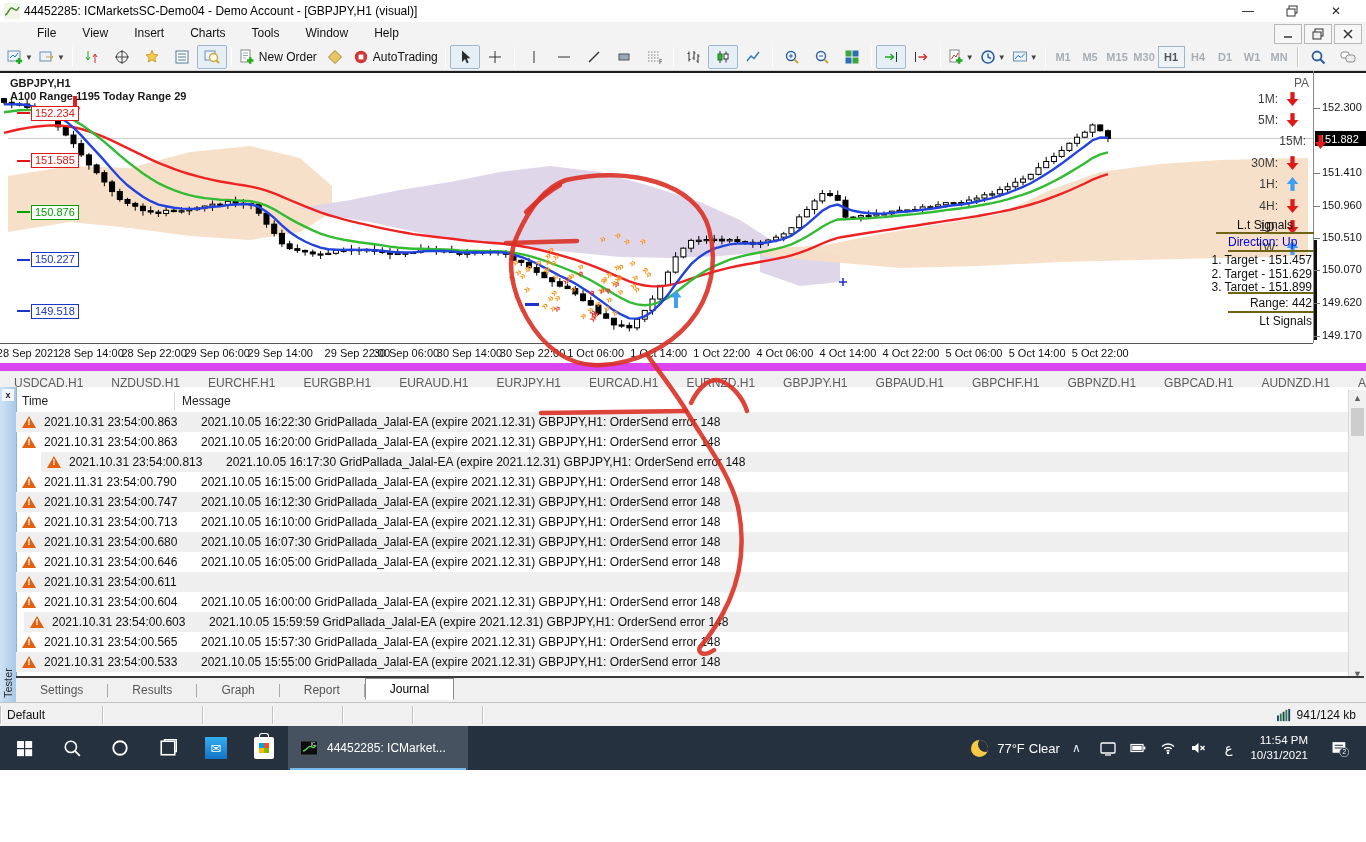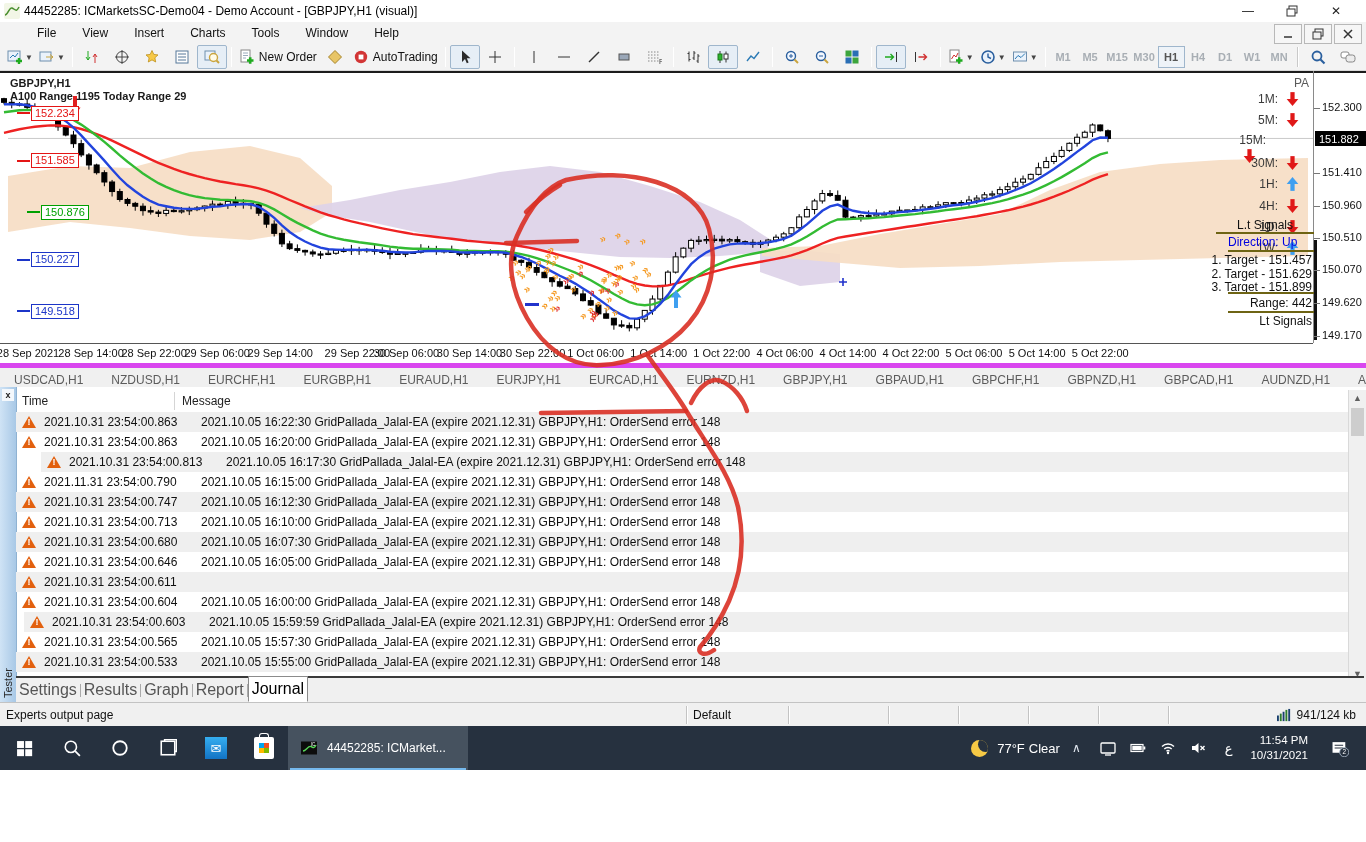--- a/index.html
+++ b/index.html
@@ -33,42 +33,42 @@
   .lvl .box{border:1px solid;padding:0 3px;background:#fff;line-height:13px}
   .scale-num{position:absolute;left:1322px;font-size:11px;color:#111}
   .tick{position:absolute;left:1314px;width:6px;height:1px;background:#777}
   #cur-tag{position:absolute;left:1315px;width:51px;height:15px;background:#000;color:#fff;font-size:11px;display:flex;align-items:center;padding-left:4px;box-sizing:border-box}
   .ta-label{position:absolute;top:347px;font-size:11px;color:#111;transform:translateX(-50%);white-space:nowrap}
   .pa-row{position:absolute;display:flex;align-items:center;font-size:12px;color:#3a3a3a}
   .pa-lbl{width:40px;text-align:right;margin-right:6px}
   .sepline{position:absolute;height:2px;background:#6e6414}
   .tgt{position:absolute;right:54px;font-size:12px;color:#111;text-align:right;white-space:nowrap}
   
-  #symtabs{left:0;top:363px;width:1366px;height:24px;background:#f0f0f0;border-top:5px solid #d946ef;border-bottom:1px solid #c8c8c8;display:flex;align-items:center}
+  #symtabs{left:0;top:363px;width:1366px;height:24px;background:#f0f0f0;border-top:8px solid #d946ef;border-bottom:1px solid #c8c8c8;display:flex;align-items:center}
   .symtab{padding:0 14px;font-size:12px;color:#5c5c5c;white-space:nowrap}
   .symsep{width:1px;height:14px;background:#aaa}
   
   #tester{left:0;top:387px;width:1366px;height:315px;background:#fff}
   #tester-strip{left:0;top:0;width:16px;height:315px;background:linear-gradient(90deg,#cfe3f5,#a8c8e6);border-right:1px solid #8fb2d2}
   #tester-close{left:2px;top:2px;width:12px;height:12px;background:#f4f8fc;color:#222;font-size:9px;line-height:12px;text-align:center;font-weight:bold}
   #tester-side{left:0px;bottom:4px;top:auto;width:16px;height:60px;writing-mode:vertical-rl;transform:rotate(180deg);font-size:11px;color:#2a2a2a;display:flex;align-items:center}
   #jhead{left:16px;top:3px;width:1332px;height:22px;border-bottom:1px solid #d5d5d5;font-size:12px;color:#222}
   .jrow{position:absolute;left:16px;width:1332px;height:20px;display:flex;align-items:center;font-size:12px;color:#101010}
   .jrow.alt{background:#efefef}
   .warn{position:relative;width:14px;height:12px;margin-left:6px}
   .warn::before{content:"";position:absolute;left:0;top:0;border-left:7px solid transparent;border-right:7px solid transparent;border-bottom:12px solid #e2600e}
   .warn::after{content:"!";position:absolute;left:5.5px;top:1px;font-size:9px;font-weight:bold;color:#fff}
   .jtime{margin-left:8px;width:145px}
   .jmsg{margin-left:12px}
   #jsb{left:1348px;top:3px;width:17px;height:292px;background:#f0f0f0;border-left:1px solid #d9d9d9}
   .sbarrow{position:absolute;left:0;width:17px;height:16px;color:#606060;font-size:9px;text-align:center;line-height:16px}
   #jthumb{position:absolute;left:2px;top:18px;width:13px;height:28px;background:#cdcdcd}
   #jbottomline{left:16px;top:289px;width:1348px;height:2px;background:#3a3a3a}
   #ttabs{left:16px;top:291px;width:1350px;height:24px;background:#f0f0f0;display:flex;align-items:center}
-  .ttab{padding:3px 3px;font-size:16px;color:#555}
+  .ttab{padding:3px 24px;font-size:12px;color:#555}
   .ttab.active{background:#fff;border:1px solid #8b8b8b;border-bottom:1px solid #fff;color:#000;margin-top:-2px}
   .ttsep{width:1px;height:13px;background:#aaa}
   
   #statusbar{left:0;top:702px;width:1366px;height:24px;background:#f0f0f0;border-top:1px solid #c3c3c3;display:flex;align-items:center;font-size:12px;color:#111}
   .scell{height:18px;border-left:1px solid #c3c3c3;box-shadow:inset 1px 0 0 #fff;display:flex;align-items:center;padding-left:6px;box-sizing:border-box}
   
   #taskbar{left:0;top:726px;width:1366px;height:44px;background:#26313f;display:flex;align-items:center;color:#fff}
   .tb-btn{width:48px;height:44px;display:flex;align-items:center;justify-content:center}
   .tb-app{height:44px;display:flex;align-items:center;padding:0 10px;position:relative}
   .tb-app .ul{position:absolute;left:2px;right:2px;bottom:0;height:2px;background:#76b9ed}
@@ -802,21 +802,21 @@
 <span class="abs" style="left:1294px;top:76px;font-size:12px;color:#5a5a5a">PA</span>
 <div id="chart-overlay">
     <div class="abs lvl" style="left: 17px; top: 105.808px; color: rgb(228, 21, 21);">
       <span class="dash" style="background: rgb(228, 21, 21);"></span>
       <span class="box" style="border-color: rgb(228, 21, 21);">152.234</span>
     </div>
     <div class="abs lvl" style="left: 17px; top: 153.083px; color: rgb(228, 21, 21);">
       <span class="dash" style="background: rgb(228, 21, 21);"></span>
       <span class="box" style="border-color: rgb(228, 21, 21);">151.585</span>
     </div>
-    <div class="abs lvl" style="left: 27px; top: 204.73px; color: rgb(0, 160, 0);">
+    <div class="abs lvl" style="left: 17px; top: 204.73px; color: rgb(0, 160, 0);">
       <span class="dash" style="background: rgb(0, 160, 0);"></span>
       <span class="box" style="border-color: rgb(0, 160, 0);">150.876</span>
     </div>
     <div class="abs lvl" style="left: 17px; top: 252.005px; color: rgb(28, 53, 200);">
       <span class="dash" style="background: rgb(28, 53, 200);"></span>
       <span class="box" style="border-color: rgb(28, 53, 200);">150.227</span>
     </div>
     <div class="abs lvl" style="left: 17px; top: 303.652px; color: rgb(28, 53, 200);">
       <span class="dash" style="background: rgb(28, 53, 200);"></span>
       <span class="box" style="border-color: rgb(28, 53, 200);">149.518</span>
@@ -868,21 +868,21 @@
     </div>
     <div class="pa-row" style="left: 1238px; top: 111.4px; width: 78px;">
       <span class="pa-lbl">5M:</span>
       <span>
         <svg width="17" height="17" viewBox="0 0 16 16">
           <path d="M8 2 V10" stroke="#e01818" stroke-width="4"></path>
           <polygon points="2.5,8.5 13.5,8.5 8,15" fill="#e01818"></polygon>
         </svg>
       </span>
     </div>
-    <div class="pa-row" style="left: 1210px; top: 132.8px; width: 78px; flex-direction: column;">
+    <div class="pa-row" style="left: 1266px; top: 132.8px; width: 78px;">
       <span class="pa-lbl">15M:</span>
       <span>
         <svg width="17" height="17" viewBox="0 0 16 16">
           <path d="M8 2 V10" stroke="#e01818" stroke-width="4"></path>
           <polygon points="2.5,8.5 13.5,8.5 8,15" fill="#e01818"></polygon>
         </svg>
       </span>
     </div>
     <div class="pa-row" style="left: 1238px; top: 154.2px; width: 78px;">
       <span class="pa-lbl">30M:</span>
@@ -1063,21 +1063,20 @@
       <span class="ttsep"></span>
       <span class="ttab">Graph</span>
       <span class="ttsep"></span>
       <span class="ttab">Report</span>
       <span class="ttsep"></span>
       <span class="ttab active">Journal</span>
     </div>
 </div>
 
 <div class="abs" id="statusbar">
-  <span style="padding-left:6px;width:680px">Experts output page</span>
   <div id="scells" style="display:flex;height:24px;align-items:center">
       <div class="scell" style="width: 102px;">Default</div>
       <div class="scell" style="width: 100px;"></div>
       <div class="scell" style="width: 70px;"></div>
       <div class="scell" style="width: 70px;"></div>
       <div class="scell" style="width: 70px;"></div>
       <div class="scell" style="width: 70px;"></div>
       <div class="scell" style="width: 70px;"></div>
     </div>
   <div style="margin-left:auto;display:flex;align-items:center;padding-right:10px">

